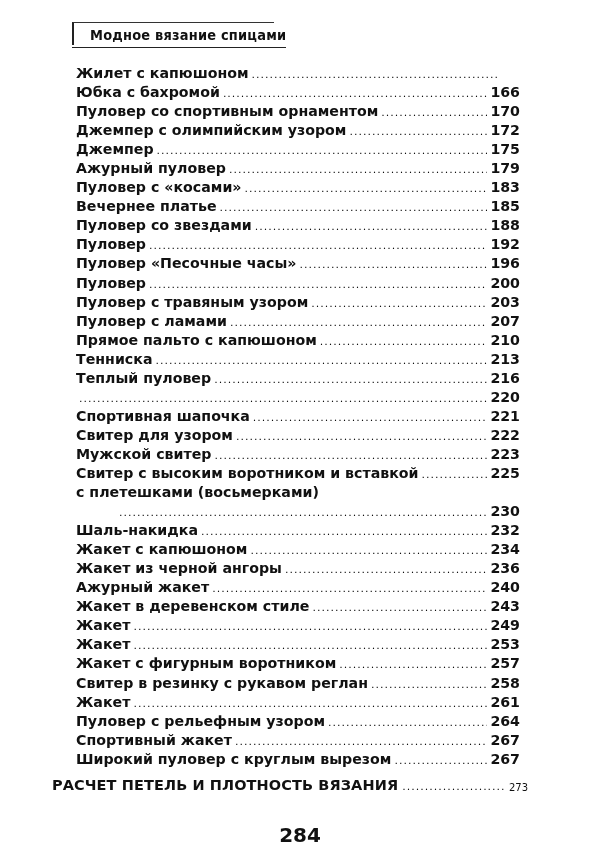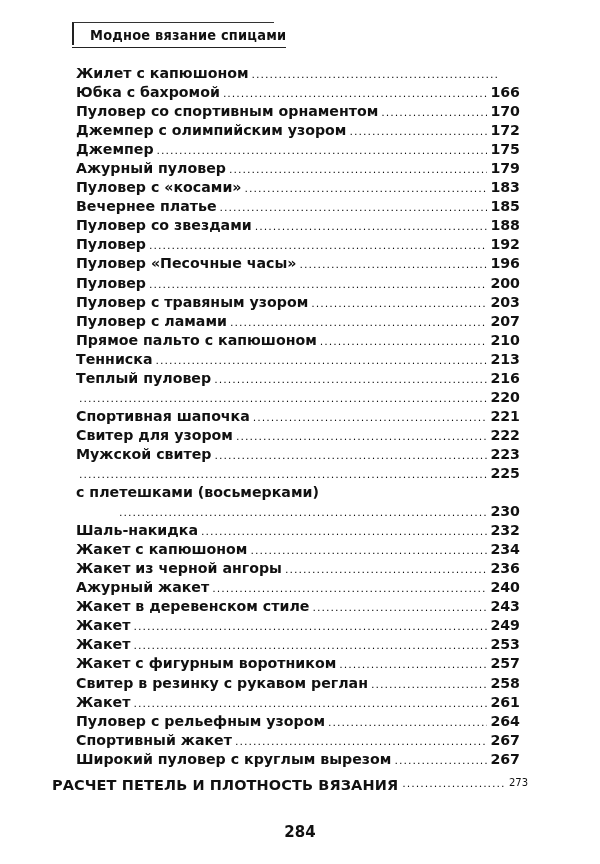--- a/index.html
+++ b/index.html
@@ -36,33 +36,33 @@
   }
   .row .leader::before {
     content: "......................................................................................................................................................................";
   }
   .row .page { flex: 0 0 auto; text-align: center; min-width: 22px; }
   .row.first .leader { margin-right: 0; }
   .row.cont { padding-left: 40px; }
   .row.no-leader .title { flex: 1 1 auto; }
   .section {
     position: absolute; left: 52px; top: 777px; width: 476px;
-    display: flex; align-items: flex-start; white-space: nowrap;
+    display: flex; align-items: flex-end; white-space: nowrap;
   }
   .section .title { font-size: 14.5px; font-weight: 900; letter-spacing: 0.1px; }
   .section .leader {
     flex: 1 1 auto; overflow: hidden; margin: 0 4px; font-size: 11px; letter-spacing: 1px;
   }
   .section .leader::before {
     content: "..................................................................................";
   }
   .section .page { font-size: 10px; }
   .folio {
     position: absolute; left: 0; width: 600px; top: 823px; text-align: center;
-    font-size: 15px; font-weight: bold;
+    font-size: 20px; font-weight: bold;
   }
 </style>
 </head>
 <body>
 
 <div class="running-head">
   <span>Модное вязание спицами</span>
   <div class="line-bottom"></div>
 </div>
 
@@ -165,20 +165,21 @@
       <span class="title">Свитер для узором</span>
       <span class="leader"></span>
       <span class="page">222</span>
     </div>
   <div class="row">
       <span class="title">Мужской свитер</span>
       <span class="leader"></span>
       <span class="page">223</span>
     </div>
   <div class="row">
+      <span class="title">Свитер с высоким воротником и вставкой</span>
       <span class="leader"></span>
       <span class="page">225</span>
     </div>
   <div class="row no-leader">
       <span class="title">с плетешками (восьмерками)</span>
     </div>
   <div class="row cont">
       <span class="leader"></span>
       <span class="page">230</span>
     </div>

